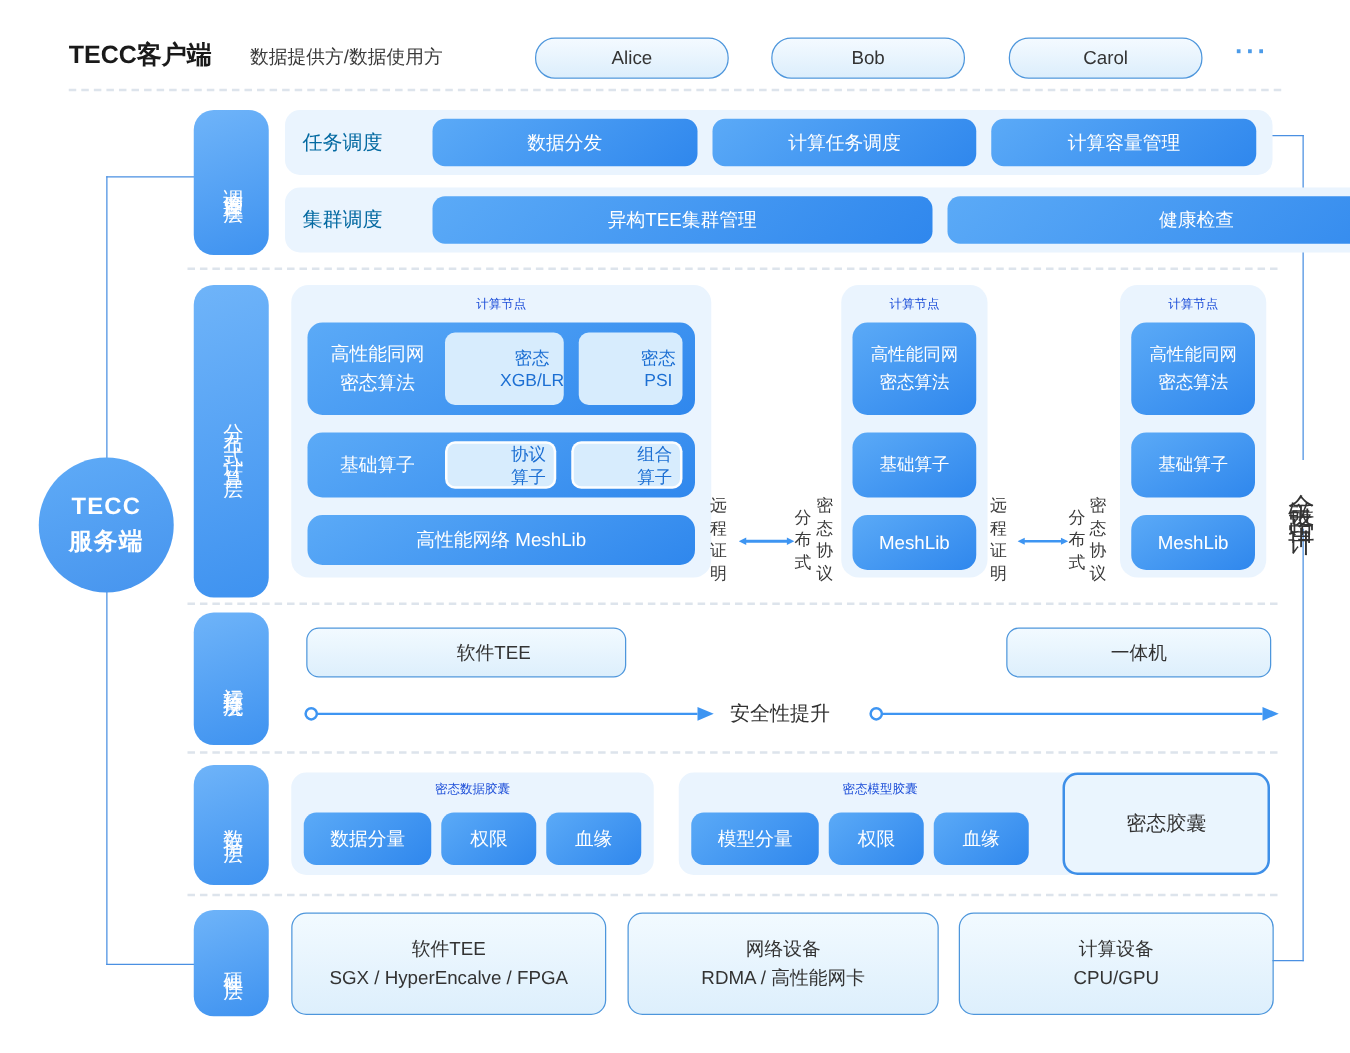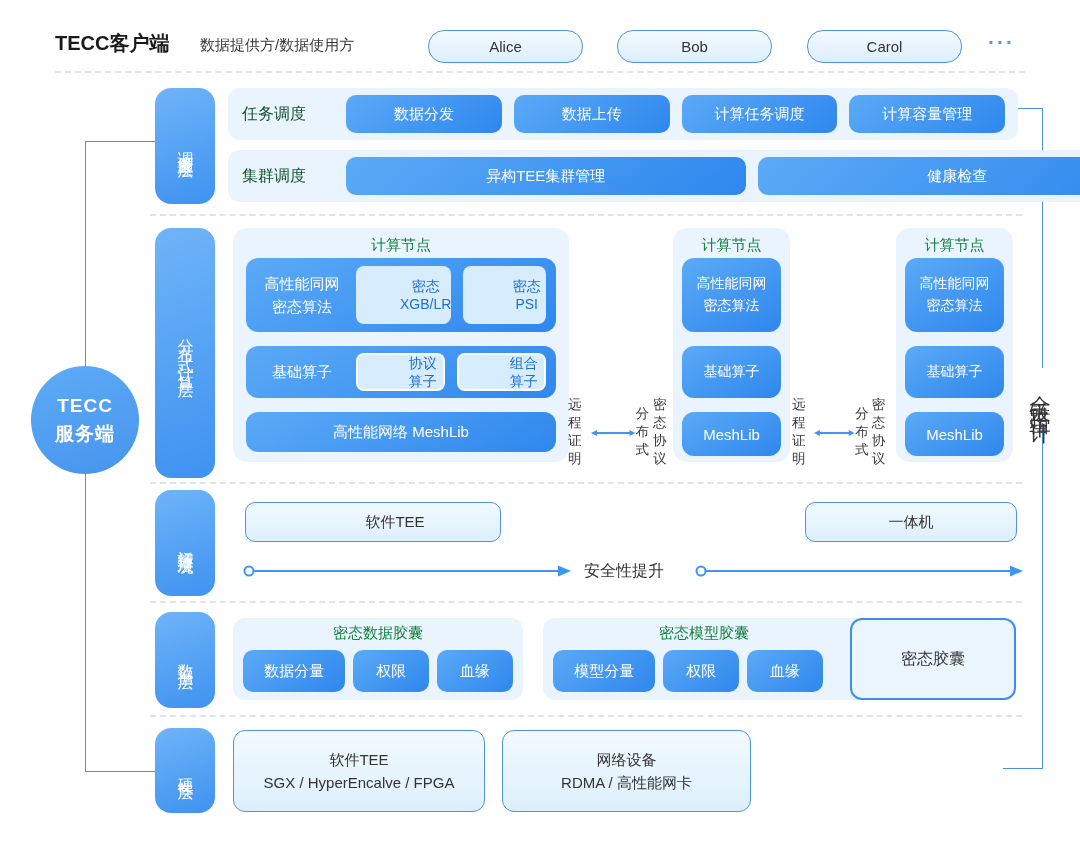--- a/index.html
+++ b/index.html
@@ -20,22 +20,22 @@
   .chip{background:linear-gradient(140deg,#5BAAF7 0%,#2F87ED 100%);color:#fff;border-radius:10px;
     display:flex;align-items:center;justify-content:center;font-size:15px;}
   .blue-box{background:linear-gradient(150deg,#5BAAF7 0%,#2F87ED 100%);color:#fff;border-radius:12px;}
   .sub-box{background:#D7ECFD;color:#1C6FD3;border-radius:8px;display:flex;flex-direction:column;
     align-items:center;justify-content:center;font-size:14px;line-height:1.3;text-align:center;padding-left:44px;}
   .sub-box.bordered{border:2px solid rgba(255,255,255,.95);}
   .outline-box{background:linear-gradient(180deg,#F2FAFF 0%,#DDEFFC 100%);border:1.5px solid #4D96DC;
     border-radius:10px;display:flex;align-items:center;justify-content:center;font-size:15px;color:#333;}
   .pill{background:linear-gradient(180deg,#F4FAFF 0%,#DCEEFC 100%);border:1.5px solid #4D96DC;border-radius:16px;
     display:flex;align-items:center;justify-content:center;font-size:15px;color:#333;}
-  .row-label{color:#14532d;font-size:16px;}
-  .node-title{color:#15803d;font-size:15px;text-align:center;}
+  .row-label{color:#0369a1;font-size:16px;}
+  .node-title{color:#1d4ed8;font-size:10px;text-align:center;}
   .link-group{display:flex;flex-direction:row;align-items:center;font-size:13.5px;color:#3A3A3A;line-height:18px;z-index:2;}
   .circle{border-radius:50%;background:linear-gradient(160deg,#5FABF7 0%,#4694EE 100%);color:#fff;
     display:flex;flex-direction:column;align-items:center;justify-content:center;font-weight:bold;font-size:19px;
     line-height:1.5;z-index:3;letter-spacing:1px;}
   .audit-label{writing-mode:vertical-rl;font-size:21px;color:#333;letter-spacing:7px;background:#fff;
     padding:10px 2px;z-index:3;line-height:1;}
   .two-line{display:flex;flex-direction:column;align-items:center;justify-content:center;line-height:1.55;text-align:center;}
 </style>
 </head>
 <body>
@@ -63,21 +63,20 @@
     <span>服务端</span>
   </div>
 
   <div class="abs audit-label" style="left:1028px;top:368px;">全链路审计</div>
 
   <div class="abs layer-pill" style="left:155px;top:88px;width:60px;height:116px;letter-spacing:3px;">调度管理层</div>
 
   <div class="abs panel" style="left:228px;top:88px;width:790px;height:52px;display:flex;align-items:center;padding:0 13px 0 14px;gap:12px;box-sizing:border-box;">
     <div class="row-label" style="width:92px;flex:none;">任务调度</div>
     <div class="chip" style="flex:1;height:38px;">数据分发</div>
-    <div class="chip" style="flex:1;height:38px;">数据上传</div>
     <div class="chip" style="flex:1;height:38px;">计算任务调度</div>
     <div class="chip" style="flex:1;height:38px;">计算容量管理</div>
   </div>
 
   <div class="abs panel" style="left:228px;top:150px;width:942px;height:52px;display:flex;align-items:center;padding:0 13px 0 14px;gap:12px;box-sizing:border-box;">
     <div class="row-label" style="width:92px;flex:none;">集群调度</div>
     <div class="chip" style="flex:1;height:38px;">异构TEE集群管理</div>
     <div class="chip" style="flex:1;height:38px;">健康检查</div>
   </div>
 
@@ -188,14 +187,18 @@
   <div class="abs layer-pill" style="left:155px;top:728px;width:60px;height:85px;letter-spacing:4px;">硬件层</div>
 
   <div class="abs outline-box two-line" style="left:233px;top:730px;width:250px;height:80px;border-radius:12px;">
     <span>软件TEE</span>
     <span>SGX / HyperEncalve / FPGA</span>
   </div>
   <div class="abs outline-box two-line" style="left:502px;top:730px;width:247px;height:80px;border-radius:12px;">
     <span>网络设备</span>
     <span>RDMA / 高性能网卡</span>
   </div>
+  <div class="abs outline-box two-line" style="left:767px;top:730px;width:250px;height:80px;border-radius:12px;">
+    <span>计算设备</span>
+    <span>CPU/GPU</span>
+  </div>
 
 </div>
 
 </body></html>

